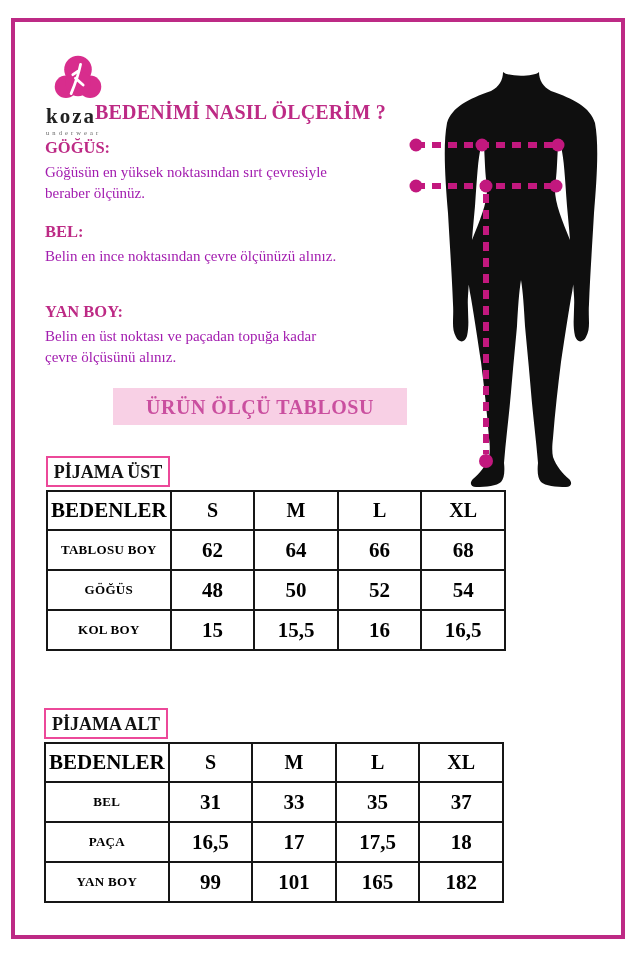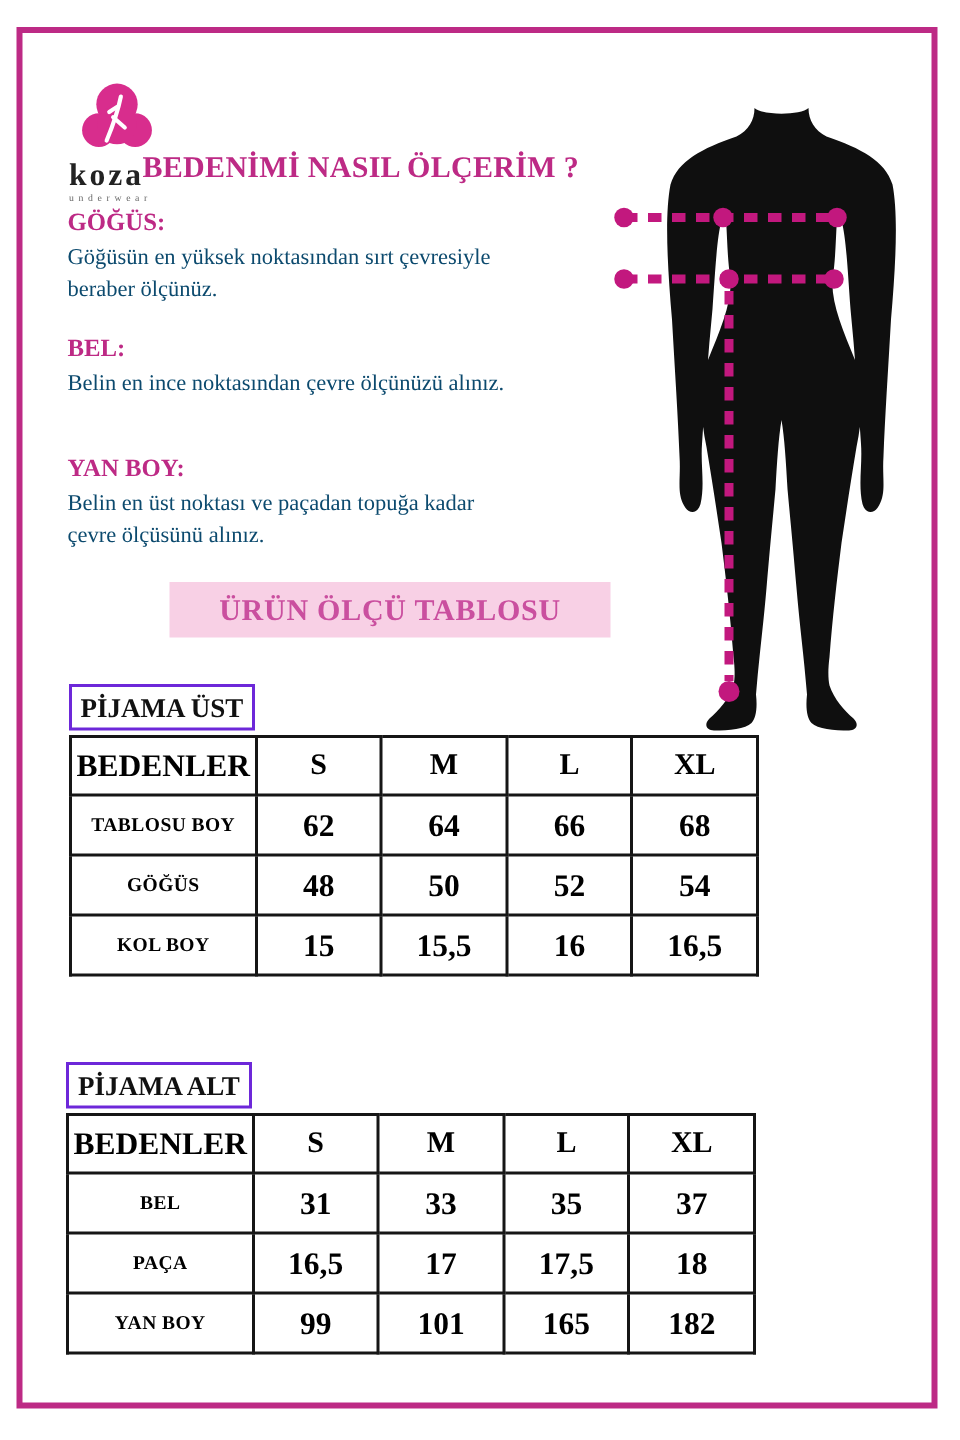--- a/index.html
+++ b/index.html
@@ -20,33 +20,33 @@
   
   .title{
     position:absolute;left:95px;top:101px;width:290px;margin:0;
     font-size:20px;font-weight:bold;color:var(--accent,#c2217d);
     letter-spacing:0.2px;white-space:nowrap;
   }
   
   .sec{position:absolute;left:45px;width:372px;}
   .sec-1{top:138px}.sec-2{top:222px}.sec-3{top:302px}
   .sec-head{font-size:16.5px;font-weight:bold;color:var(--accent,#c2217d);margin:0 0 4px 0;}
-  .sec-text{font-size:15px;line-height:1.38;color:#0c4a6e;white-space:pre-line;margin:0;}
+  .sec-text{font-size:15px;line-height:1.38;color:#a21caf;white-space:pre-line;margin:0;}
   
   .figure{position:absolute;left:400px;top:50px;width:222px;height:460px;}
   
   .banner{
     position:absolute;left:113px;top:388px;width:294px;height:37px;
     background:var(--banner_bg,#f8d0e5);color:var(--banner_text,#ca4f9f);
     font-size:20px;font-weight:bold;text-align:center;line-height:38px;letter-spacing:0.5px;
   }
   
   .tbl-label{
     position:absolute;box-sizing:border-box;width:124px;height:31px;
-    border:2px solid #6d28d9;background:#fff;text-align:center;
+    border:2px solid #ec4899;background:#fff;text-align:center;
     font-size:18px;font-weight:bold;line-height:28px;color:#111;
   }
   .lbl-1{left:46px;top:456px}.lbl-2{left:44px;top:708px}
   table.size{
     position:absolute;width:460px;border-collapse:collapse;table-layout:fixed;
     background:#fff;
   }
   .tbl-1{left:46px;top:490px}.tbl-2{left:44px;top:742px}
   table.size th,table.size td{
     border:2px solid var(--table_border,#161616);text-align:center;vertical-align:middle;

